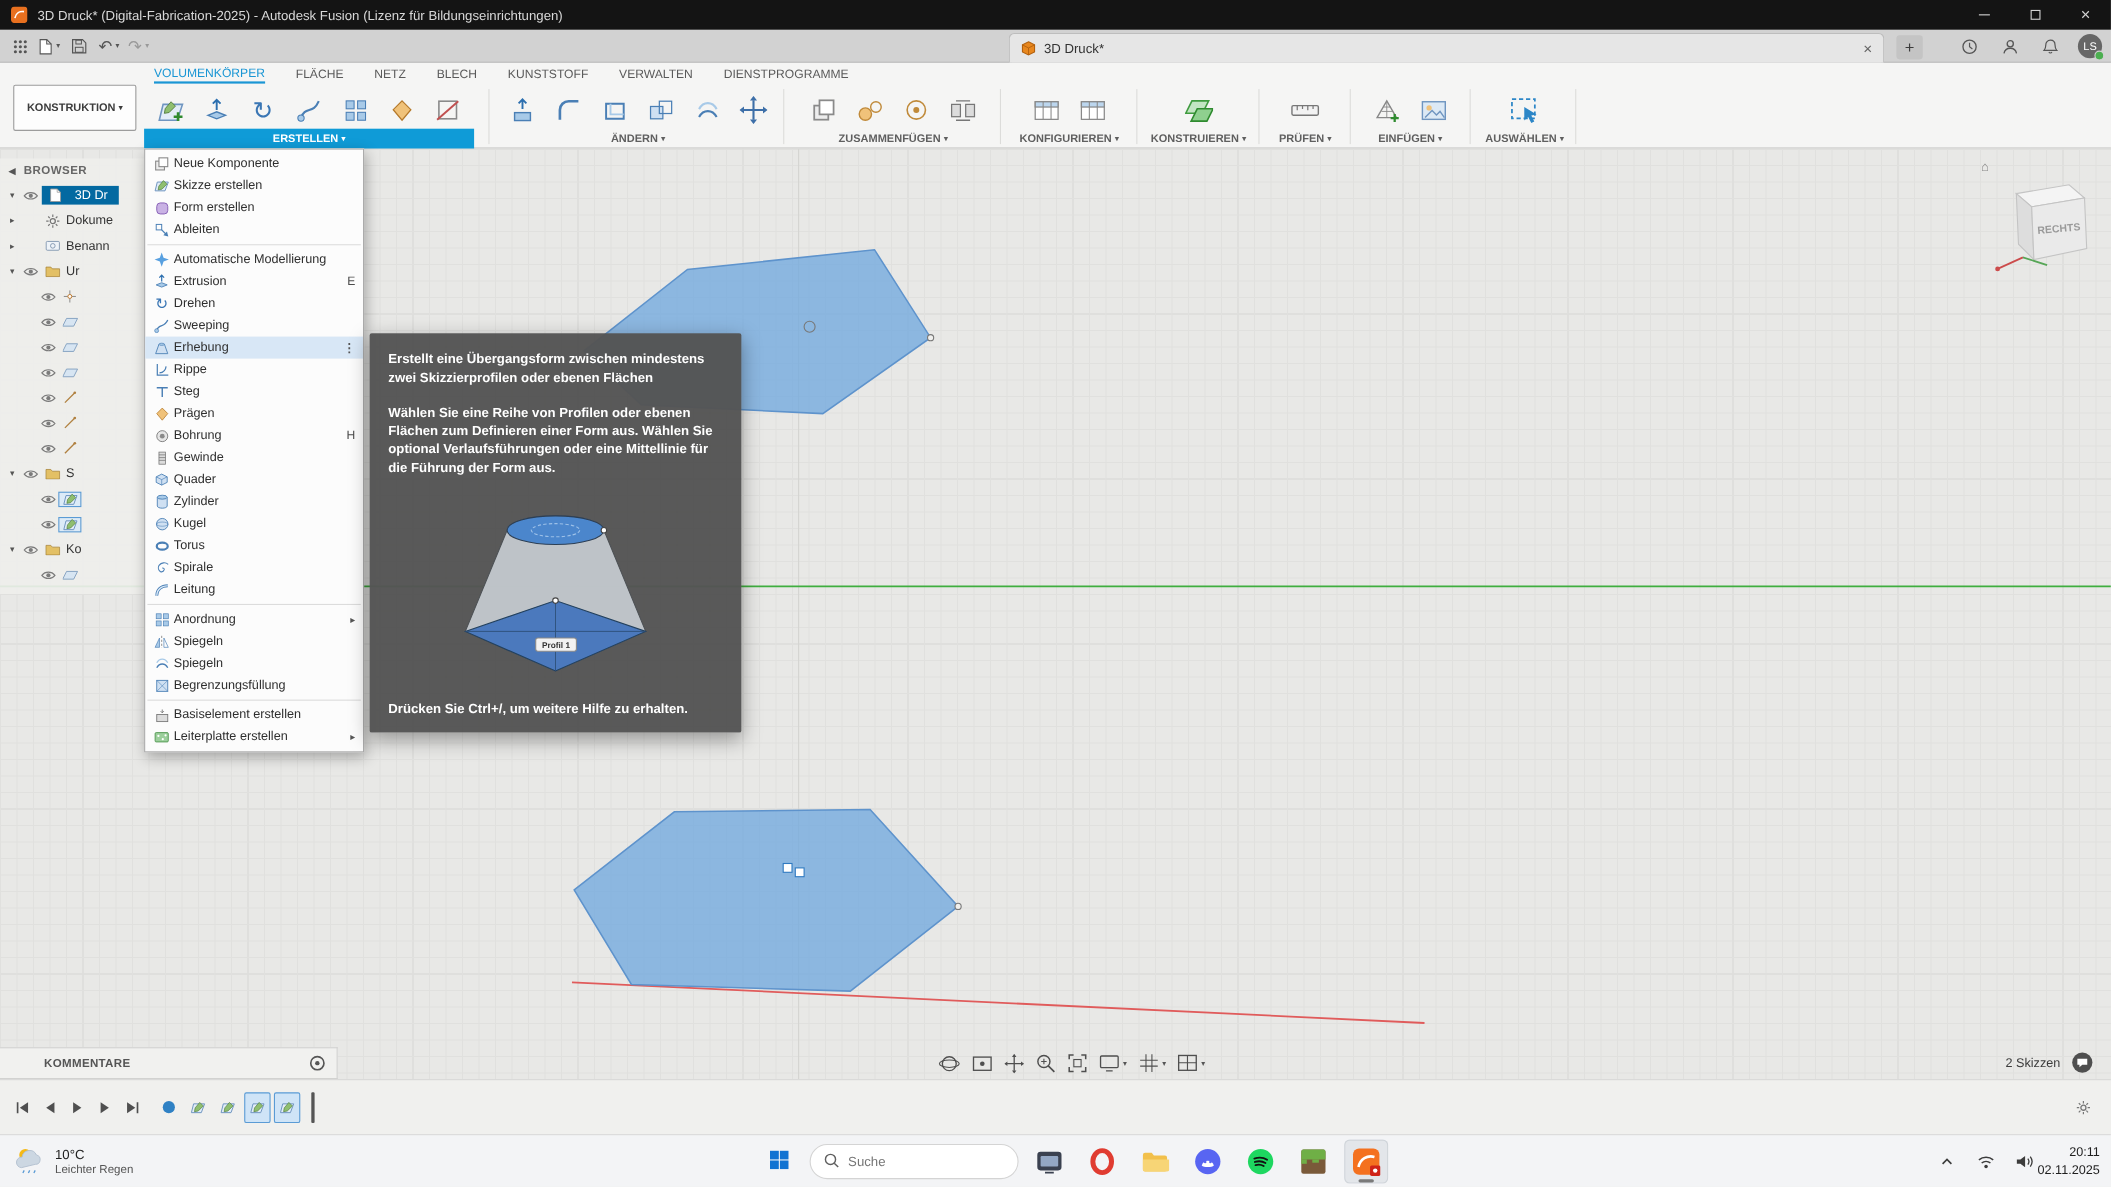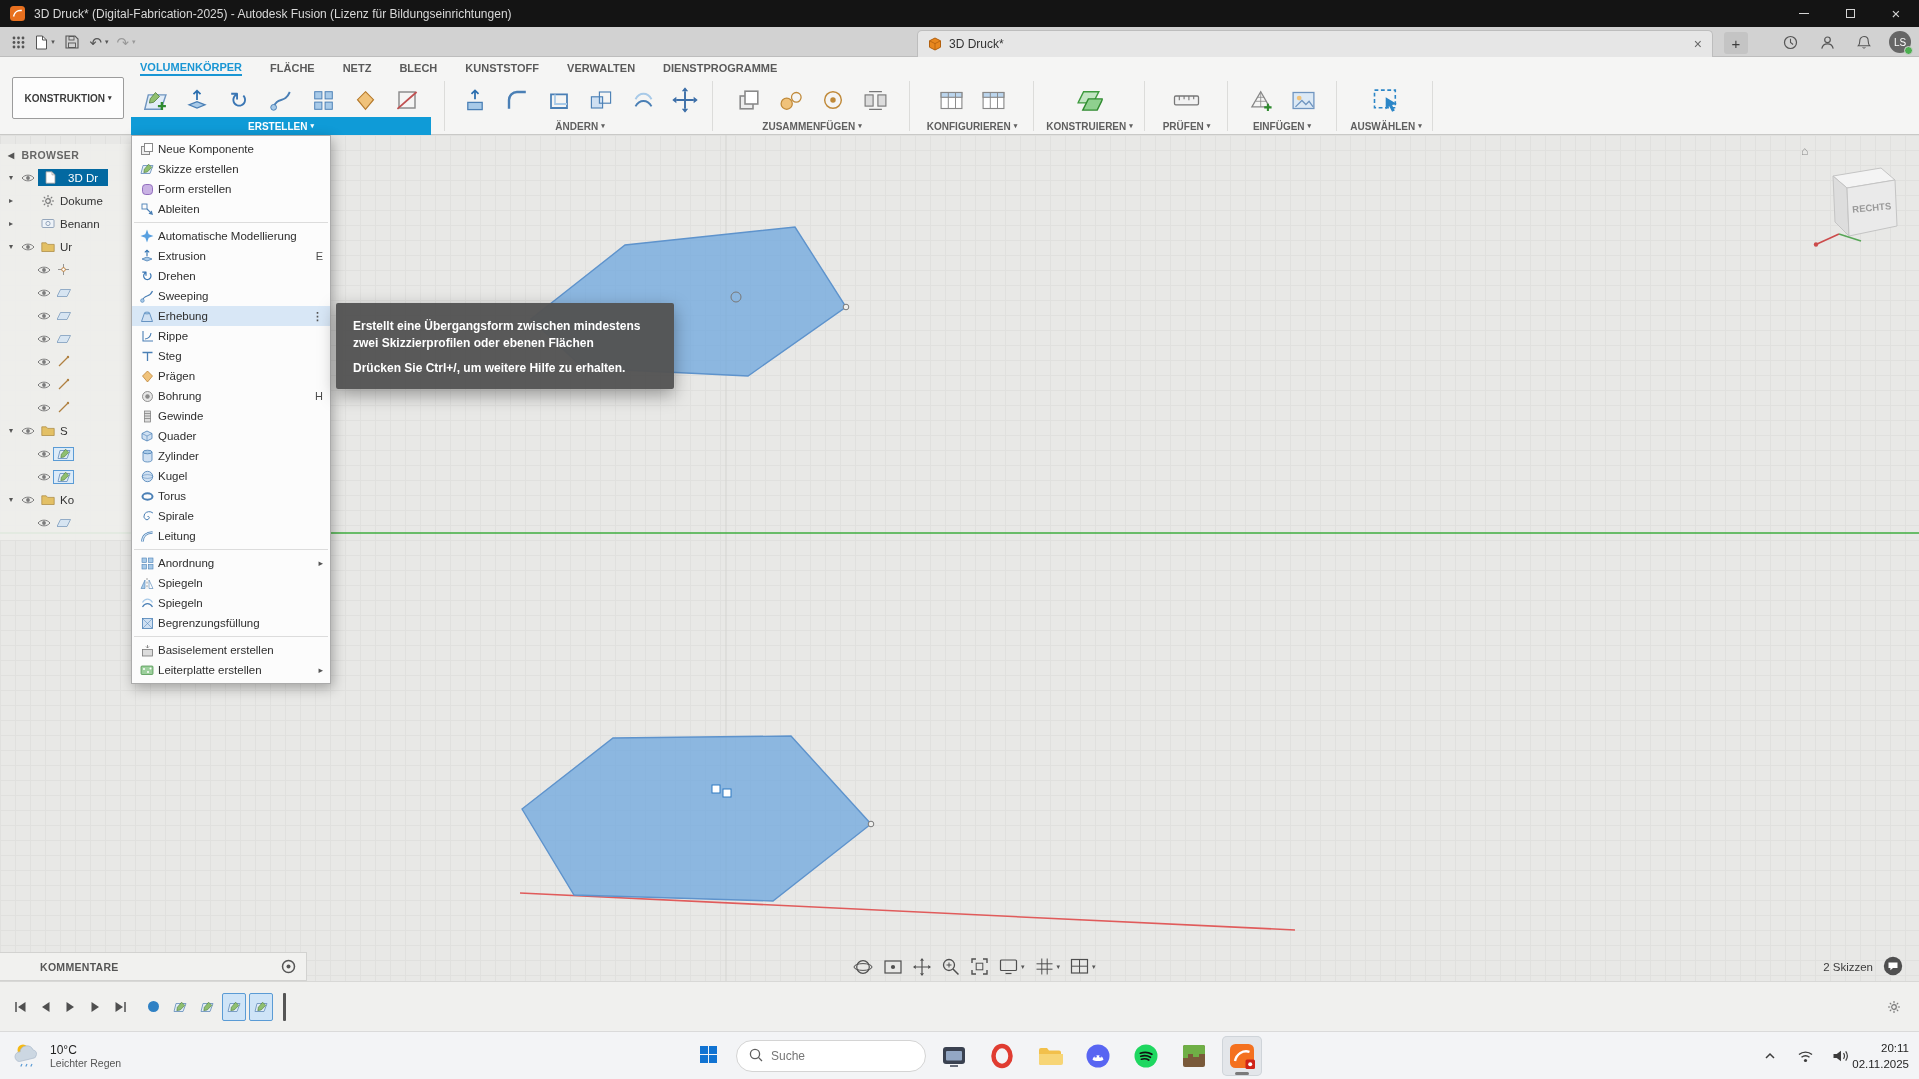--- a/index.html
+++ b/index.html
@@ -27,21 +27,21 @@
 .doc-tab .cube{margin-right:7px;display:inline-flex}
 .tab-close{margin-left:auto;color:#666;font-size:14px}
 .tab-add{position:absolute;left:1724px;top:5px;width:24px;height:22px;background:#c4c4c4;border-radius:3px;display:flex;align-items:center;justify-content:center;font-size:15px;color:#3c3c3c}
 #tb-right{position:absolute;right:8px;top:3px;display:flex;align-items:center;gap:13px;height:24px}
 .ls-avatar{width:22px;height:22px;border-radius:50%;background:#666;color:#fff;font-size:10px;display:flex;align-items:center;justify-content:center;position:relative}
 .ls-avatar::after{content:"";position:absolute;right:-2px;bottom:-2px;width:7px;height:7px;border-radius:50%;background:#4caf50;border:1px solid #d2d2d2}
 
 
 #ribbon{position:absolute;top:57px;left:0;right:0;height:78px;background:#f5f5f4;border-bottom:1px solid #c9c9c7;z-index:38}
 #ribbon-tabs{position:absolute;top:0;left:140px;height:22px;display:flex;gap:28px;align-items:center}
-.rtab{font-size:11px;font-weight:bold;color:#5a5a5a}
+.rtab{font-size:11px;font-weight:normal;color:#5a5a5a}
 .rtab.active{color:#1a96d4;border-bottom:2px solid #1a96d4;padding-bottom:1px}
 #konstruktion{position:absolute;left:12px;top:20px;width:112px;height:42px;background:#fdfdfd;border:1px solid #9c9c9c;border-radius:2px;display:flex;align-items:center;justify-content:center;font-size:10px;font-weight:bold;color:#3c3c3c}
 .rgroup{position:absolute;top:22px;height:56px}
 .ricons{height:38px;display:flex;align-items:center;justify-content:center;gap:6px;margin-top:2px}
 .ricon{display:flex;align-items:center;justify-content:center;width:36px;height:36px}
 .rlabel{position:absolute;left:0;right:0;bottom:0;height:18px;display:flex;align-items:center;justify-content:center;font-size:10px;font-weight:bold;color:#5f5f5f}
 .rlabel.active{background:#0f9bd7;color:#fff}
 .gsep{position:absolute;top:24px;width:1px;height:50px;background:#dcdcda}
 
 
@@ -1141,20 +1141,34 @@
           </svg>
         </span>
       </span>
       <span class="mlabel">Leiterplatte erstellen</span>
       <span class="msub">▸</span>
     </div>
   </div>
 
 <div id="tooltip">
   <div class="tt-head">Erstellt eine Übergangsform zwischen mindestens zwei Skizzierprofilen oder ebenen Flächen</div>
+  <div class="tt-body">Wählen Sie eine Reihe von Profilen oder ebenen Flächen zum Definieren einer Form aus. Wählen Sie optional Verlaufsführungen oder eine Mittellinie für die Führung der Form aus.</div>
+  <div class="tt-img">
+    <svg width="205" height="182" viewBox="0 0 205 182" xmlns="http://www.w3.org/2000/svg">
+      <path d="M58,36 L20,128 L102,164 L184,128 L146,36 A44,13 0 0 0 58,36 Z" fill="#c7ccd1" fill-opacity=".92" stroke="#4e5256"></path>
+      <polygon points="20,128 102,100 184,128 102,164" fill="#4575bd" fill-opacity=".95" stroke="#23415e"></polygon>
+      <path d="M102,100 L102,164 M20,128 L184,128" stroke="#2c4f78" stroke-width=".8" fill="none"></path>
+      <ellipse cx="102" cy="36" rx="44" ry="13" fill="#4b86cc" stroke="#2c3f55"></ellipse>
+      <ellipse cx="102" cy="36" rx="22" ry="6" fill="none" stroke="#9cc0e8" stroke-dasharray="3 2"></ellipse>
+      <circle cx="146" cy="36" r="2.5" fill="#fff" stroke="#444"></circle>
+      <circle cx="102" cy="100" r="2.5" fill="#fff" stroke="#444"></circle>
+      <rect x="84" y="134" width="37" height="12" rx="2" fill="#f2f2f2" stroke="#8a8a8a"></rect>
+      <text x="102.5" y="143" font-size="7.5" fill="#333" text-anchor="middle">Profil 1</text>
+    </svg>
+  </div>
   <div class="tt-footer">Drücken Sie Ctrl+/, um weitere Hilfe zu erhalten.</div>
 </div>
 
 <div id="comments">
   <span class="lbl">KOMMENTARE</span>
   <span class="cicon ic-slot">
       <span class="ic">
         <svg xmlns="http://www.w3.org/2000/svg" width="15" height="15" viewBox="0 0 15 15" fill="none">
           <circle cx="7.5" cy="7.5" r="6" stroke="#555" stroke-width="1.5"></circle>
           <circle cx="7.5" cy="7.5" r="2" fill="#555"></circle>

